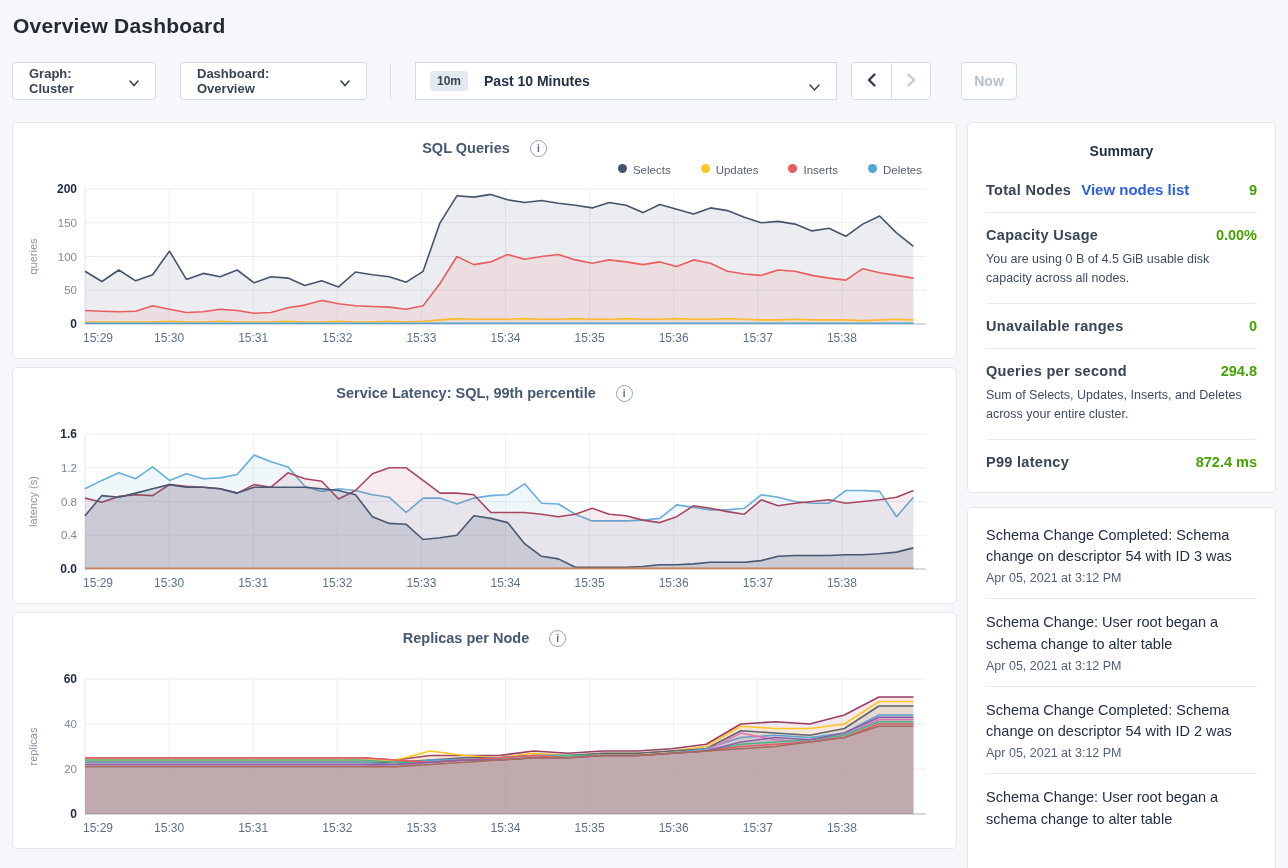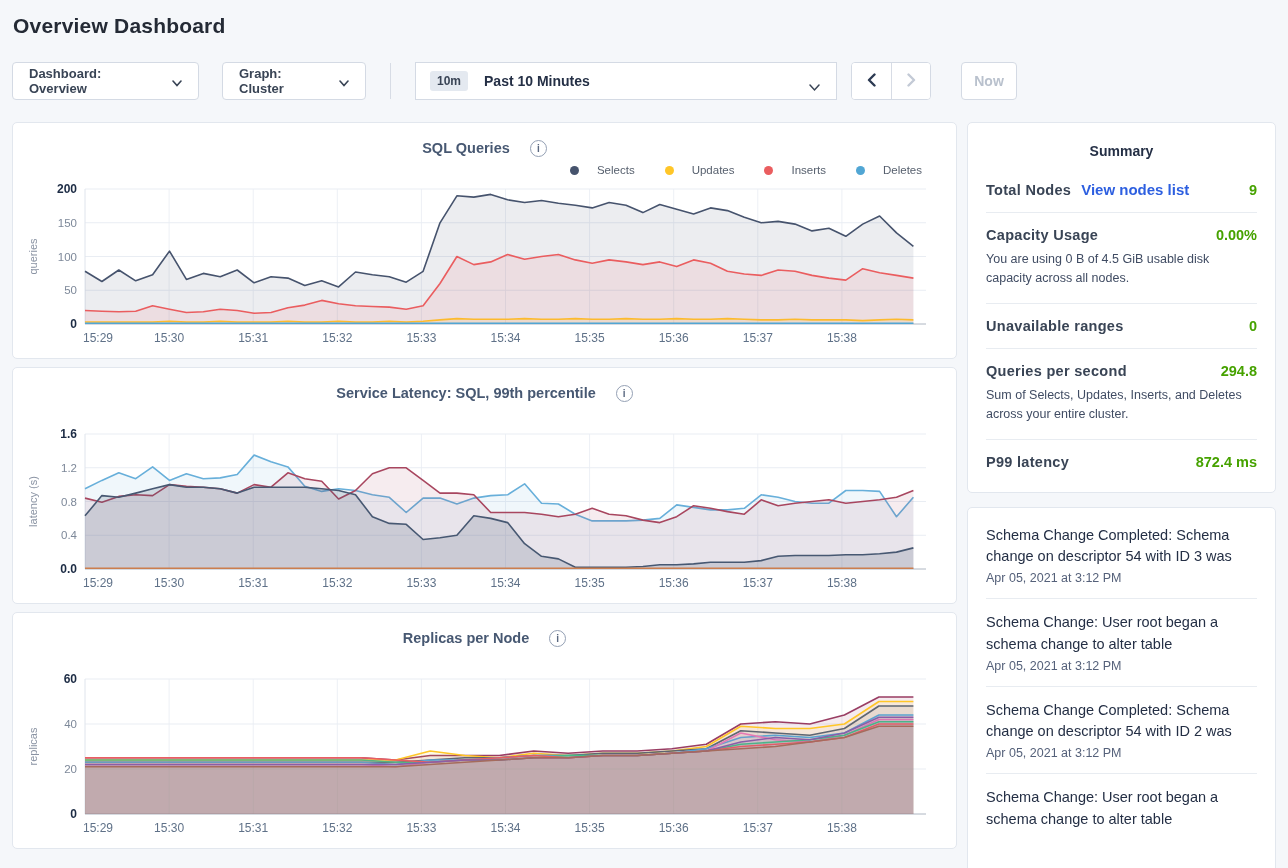--- a/index.html
+++ b/index.html
@@ -30,21 +30,21 @@
   .content{display:flex;align-items:flex-start;gap:10px;padding:0 12px;margin-top:22px}
   .charts-col{width:945px;flex:0 0 945px}
   .side-col{flex:1}
 
   
   .chart-panel{background:#fff;border:1px solid #e2e7ee;border-radius:5px;margin-bottom:8px;padding:14px 10px 4px}
   .chart-title-row{display:flex;align-items:center;justify-content:center;gap:20px;height:22px}
   .chart-title{font-size:14.5px;font-weight:700;color:#475872}
   .info-icon{width:17px;height:17px;border:1px solid #94a0b4;border-radius:50%;color:#5a6880;font-size:10px;font-weight:700;display:flex;align-items:center;justify-content:center;cursor:pointer}
   .legend{height:22px;display:flex;justify-content:flex-end;align-items:center;gap:30px;padding-right:24px}
-  .legend-item{display:flex;align-items:center;gap:18px;font-size:11.5px;color:#57606e}
+  .legend-item{display:flex;align-items:flex-start;gap:6px;font-size:11.5px;color:#57606e}
   .legend-dot{width:9px;height:9px;border-radius:50%}
   .legend-spacer{height:22px}
   svg text.ytick{font-family:"Liberation Sans",sans-serif;font-size:11.5px;fill:#7d8899}
   svg text.ytick.bold{font-size:12px;font-weight:700;fill:#1c2b44}
   svg text.xtick{font-family:"Liberation Sans",sans-serif;font-size:12px;fill:#5f7188}
   svg text.ylab{font-family:"Liberation Sans",sans-serif;font-size:11px;fill:#8a93a3}
 
   
   .side-panel{background:#fff;border:1px solid #e2e7ee;border-radius:5px;padding:4px 18px 8px}
   .side-heading{text-align:center;font-weight:700;font-size:14px;color:#242f45;padding:16px 0 8px}
@@ -63,30 +63,30 @@
   .event-time{font-size:12.5px;color:#55617a;margin-top:3px}
 </style>
 </head>
 <body>
 
 <div class="page">
 
   <div class="page-title">Overview Dashboard</div>
 
   <div class="toolbar">
-    <div class="dd-btn dd-dashboard">
-      <span>Dashboard: Overview</span>
+    <div class="dd-btn dd-graph">
+      <span>Graph: Cluster</span>
       <span class="caret">
         <svg width="10" height="7" viewBox="0 0 10 7">
             <polyline points="1,1 5,5.5 9,1" fill="none" stroke="#394455" stroke-width="1.6" stroke-linecap="round"></polyline>
           </svg>
       </span>
     </div>
-    <div class="dd-btn dd-graph">
-      <span>Graph: Cluster</span>
+    <div class="dd-btn dd-dashboard">
+      <span>Dashboard: Overview</span>
       <span class="caret">
         <svg width="10" height="7" viewBox="0 0 10 7">
             <polyline points="1,1 5,5.5 9,1" fill="none" stroke="#394455" stroke-width="1.6" stroke-linecap="round"></polyline>
           </svg>
       </span>
     </div>
     <div class="vdivider"></div>
     <div class="time-picker">
       <span class="time-badge">10m</span>
       <span class="time-label">Past 10 Minutes</span>

